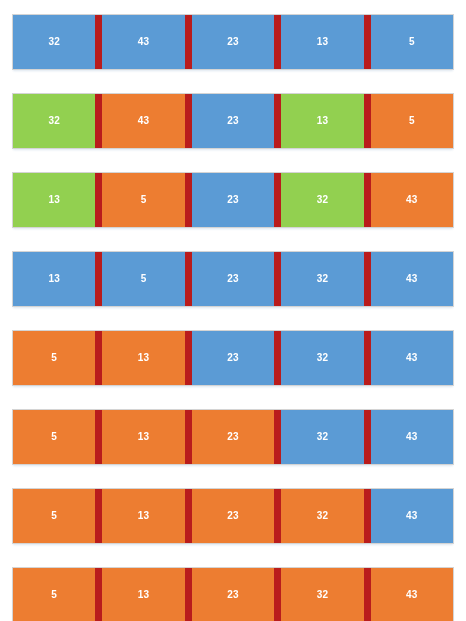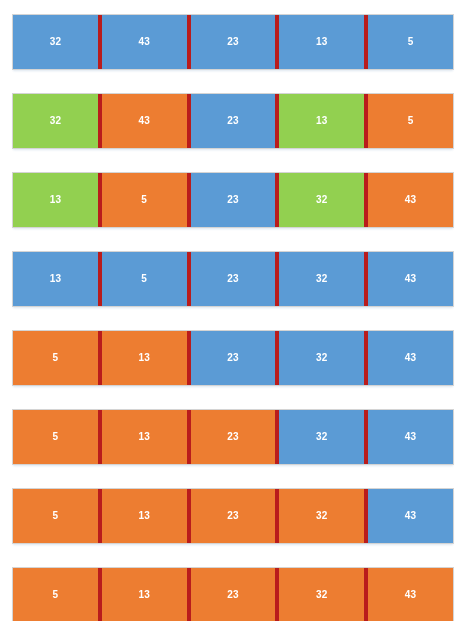--- a/index.html
+++ b/index.html
@@ -30,21 +30,21 @@
     background: #ffffff;
     box-shadow: 0 2px 2px -1px rgba(140,170,200,0.28);
   }
   .cell {
     flex: 1 1 0;
     position: relative;
     display: flex;
     align-items: center;
     justify-content: center;
     box-sizing: border-box;
-    border-right: 4px solid #b91c1c;
+    border-right: 7px solid #b91c1c;
     overflow: hidden;
   }
   .cell:last-child {
     border-right: none;
   }
   .cell-label {
     color: #ffffff;
     font-size: 10px;
     font-weight: bold;
     font-family: "Liberation Sans", sans-serif;

